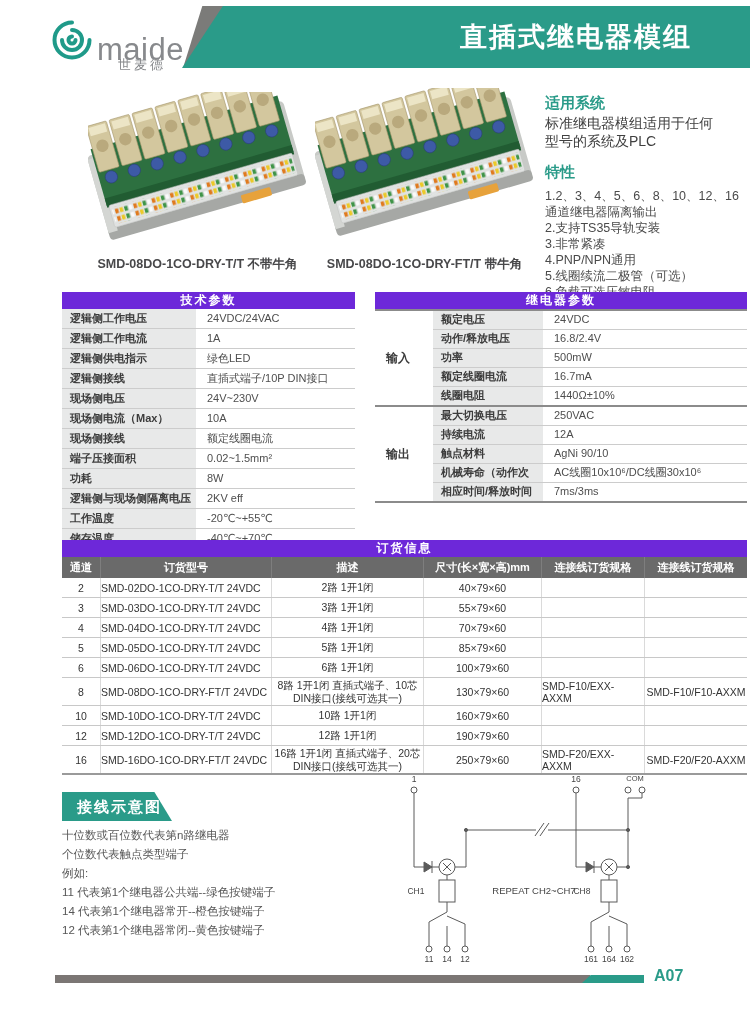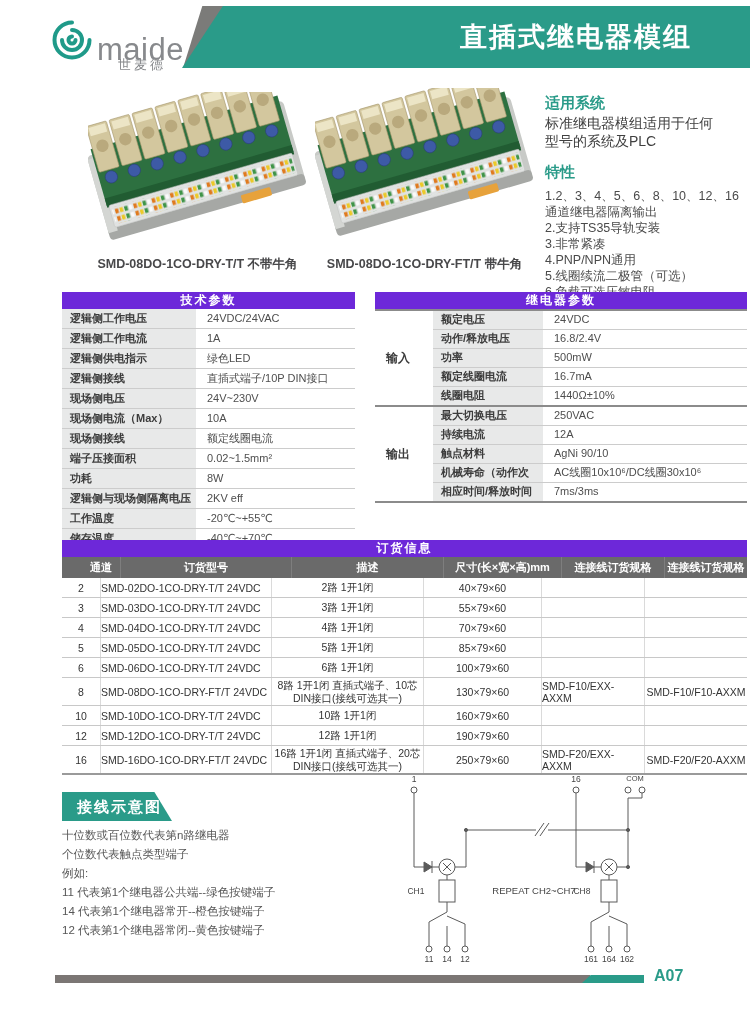--- a/index.html
+++ b/index.html
@@ -49,21 +49,21 @@
   .rrows{flex:1;padding-left:10px;}
   .rrow{display:flex;height:18px;border-bottom:1px solid #cccccc;}
   .rrow:last-child{border-bottom:none;}
   .rlabel{width:112px;background:#e8e9e9;font-weight:bold;color:#3c3c3c;font-size:11px;
         line-height:17px;padding-left:8px;border-right:2px solid #fff;box-sizing:border-box;}
   .rval{flex:1;background:#fff;color:#4e4e4e;font-size:11px;line-height:17px;padding-left:9px;}
   
   .order{left:62px;top:540px;width:685px;}
   .ohead{display:flex;background:#6a6a6a;height:21px;}
   .ohead .cell{color:#fff;font-weight:bold;font-size:11px;border-left:1px solid #7e7e7e;}
-  .ohead .cell:first-child{border-left:none;margin-left:20px;}
+  .ohead .cell:first-child{border-left:none;}
   .cell{display:flex;align-items:center;justify-content:center;box-sizing:border-box;}
   .orow{display:flex;border-bottom:1px solid #c8c8c8;min-height:19px;}
   .orow:last-child{border-bottom:2px solid #9a9a9a;}
   .orow .cell{font-size:10.5px;color:#333;border-left:1px solid #dadada;}
   .orow .cell:first-child{border-left:none;}
   .col-ch{width:38px;}
   .col-model{width:171px;}
   .col-desc{width:152px;}
   .col-size{width:118px;}
   .col-c1{width:103px;}

